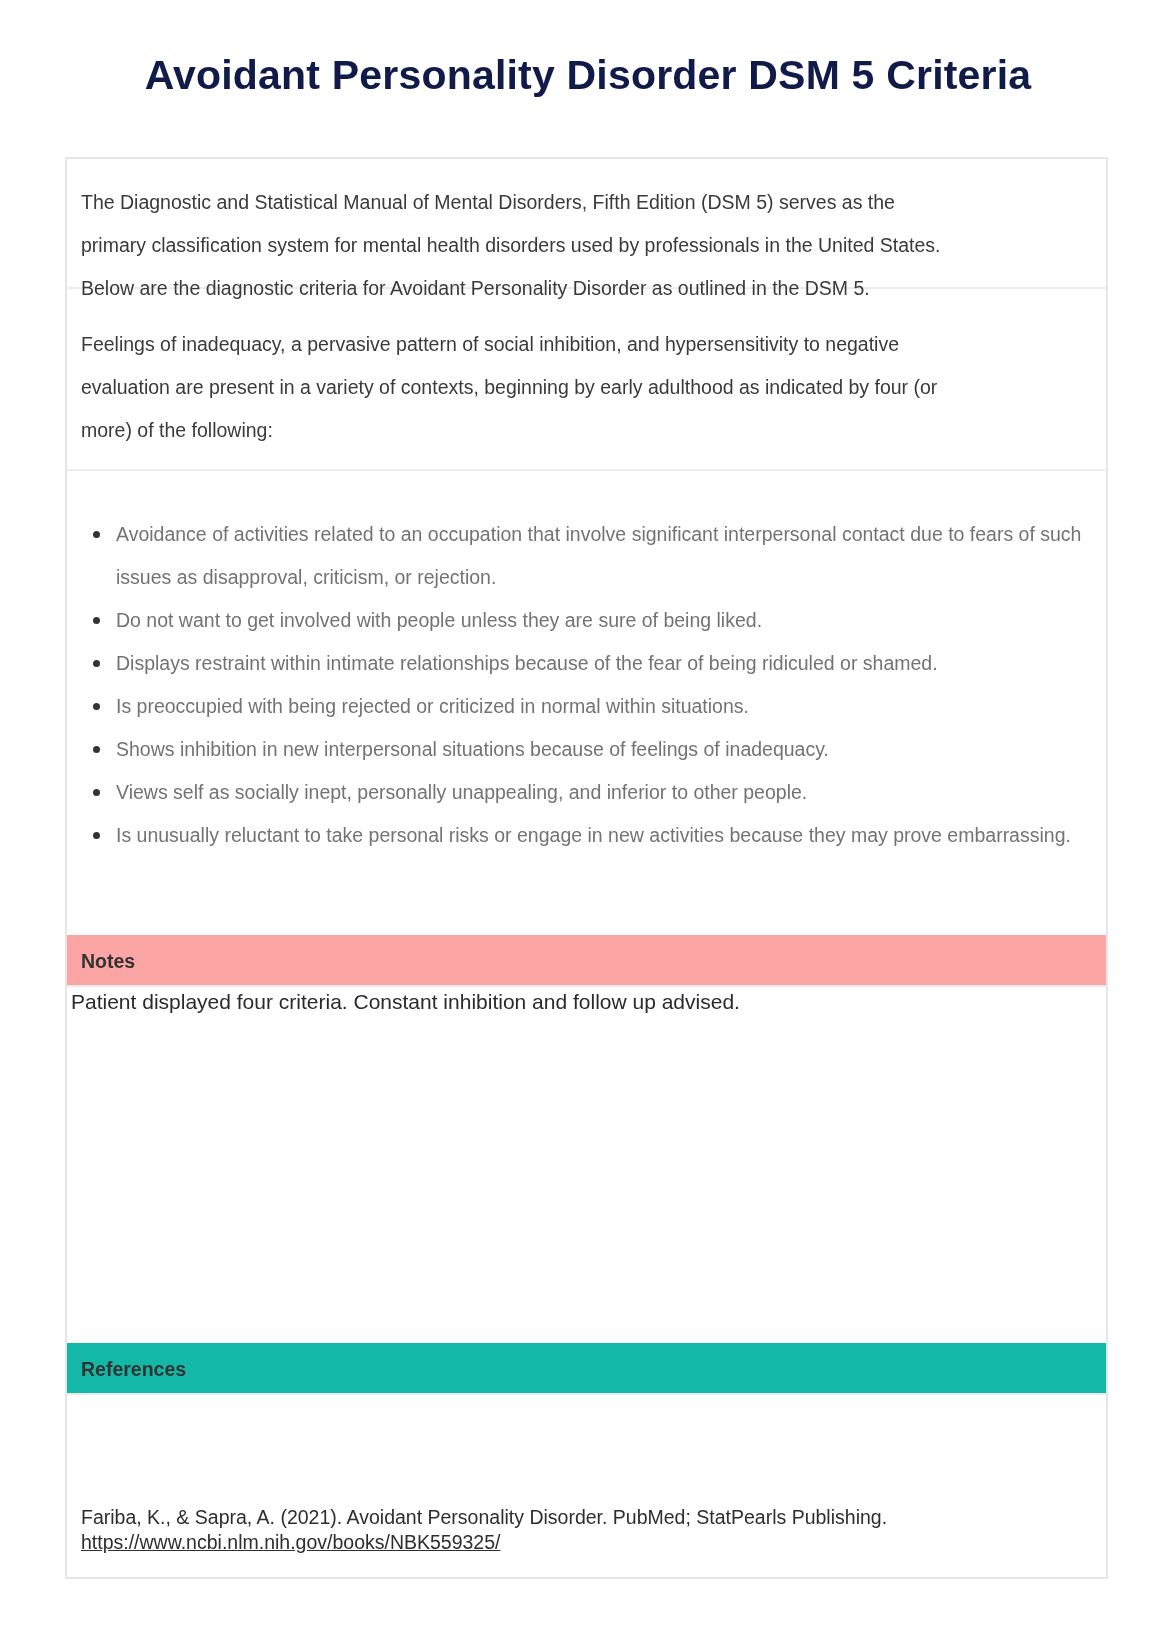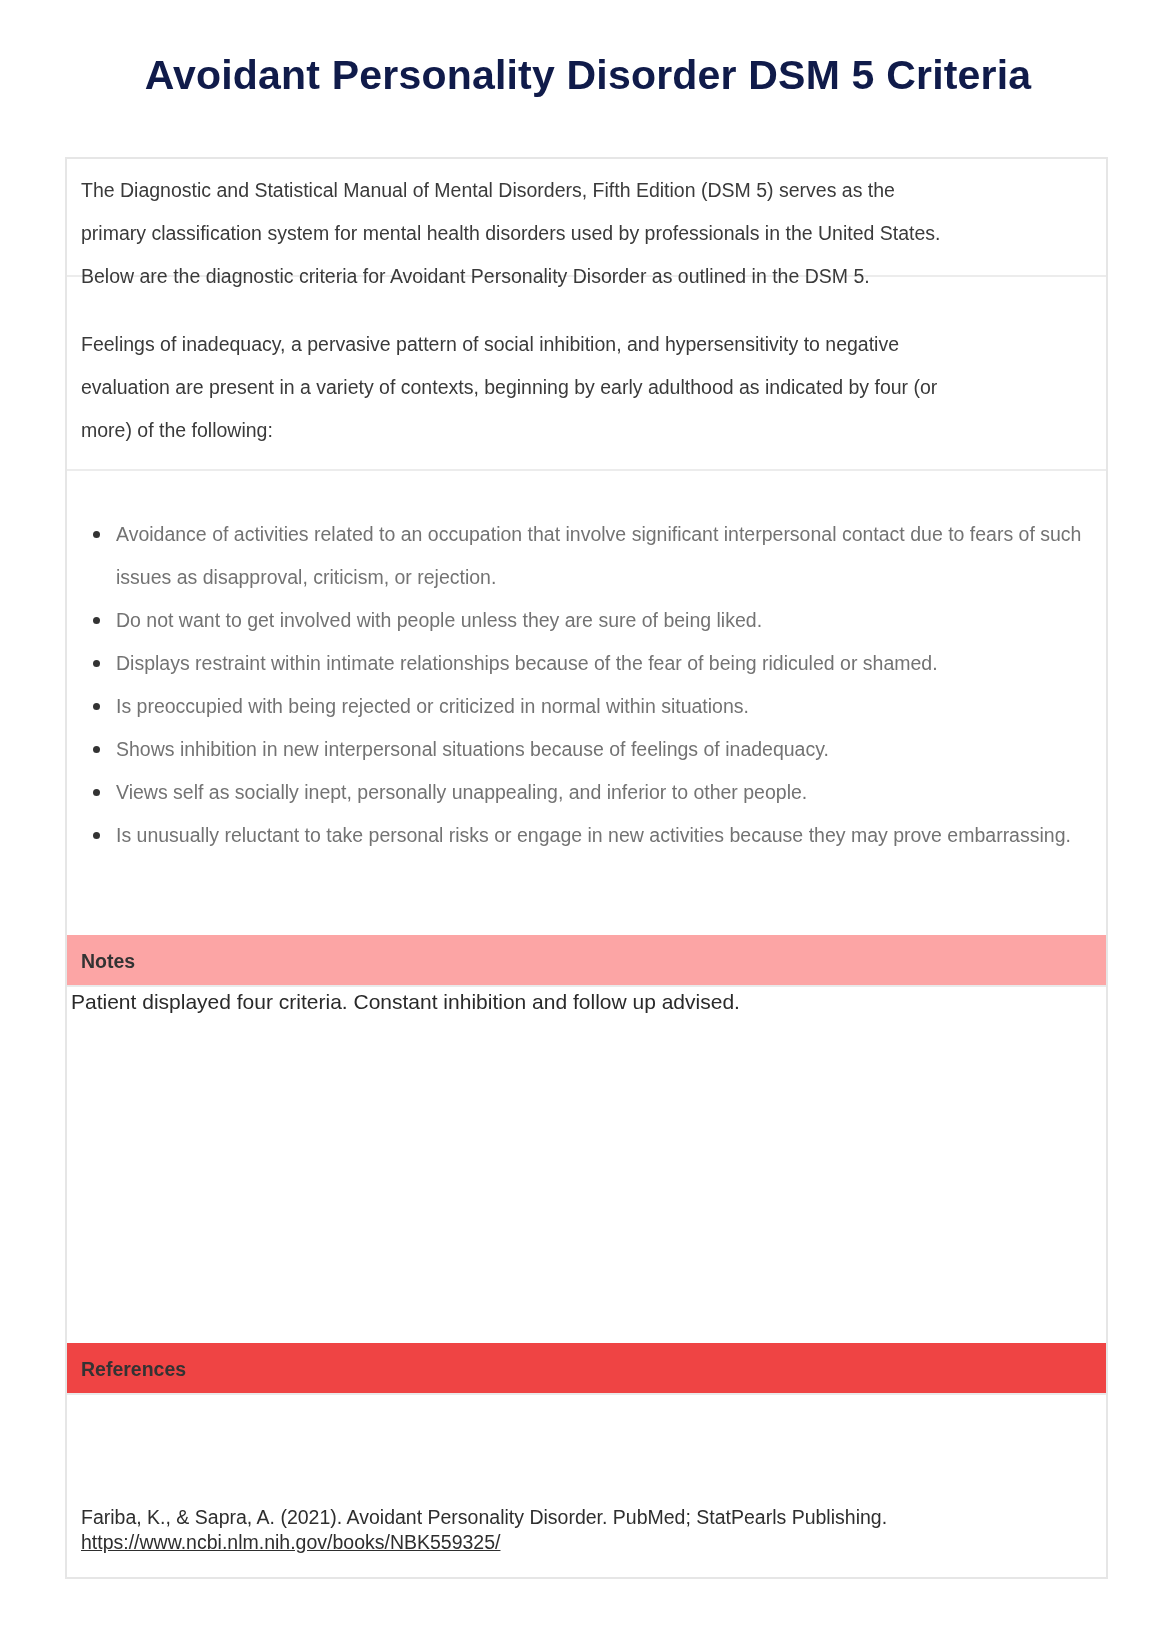--- a/index.html
+++ b/index.html
@@ -44,21 +44,21 @@
       box-sizing: border-box;
       border-bottom: 2px solid #ececec;
     }
     .para {
       font-size: 19.5px;
       line-height: 43px;
       color: #3a3a3a;
       padding: 0 14px;
       margin: 0;
     }
-    .sec-intro { top: 0; height: 118px; }
+    .sec-intro { top: 12px; height: 118px; }
     .sec-intro .para { padding-top: 10px; }
     .sec-criteria { top: 156px; height: 156px; }
     .sec-criteria .para { padding-top: 8px; }
     .sec-list { top: 312px; height: 464px; border-bottom: none; }
     .criteria-list {
       margin: 0;
       padding: 0;
       list-style: none;
       position: absolute;
       top: 42px;
@@ -104,21 +104,21 @@
     .notes-text {
       position: absolute;
       left: 4px;
       top: 3px;
       font-size: 21px;
       color: #2a2a2a;
     }
     .sec-refs-header {
       top: 1184px;
       height: 52px;
-      background: #ef4444;
+      background: #14b8a6;
       border-bottom: 2px solid #eaeaea;
     }
     .sec-refs-body {
       top: 1236px;
       height: 180px;
       border-bottom: none;
     }
     .ref {
       position: absolute;
       left: 14px;

